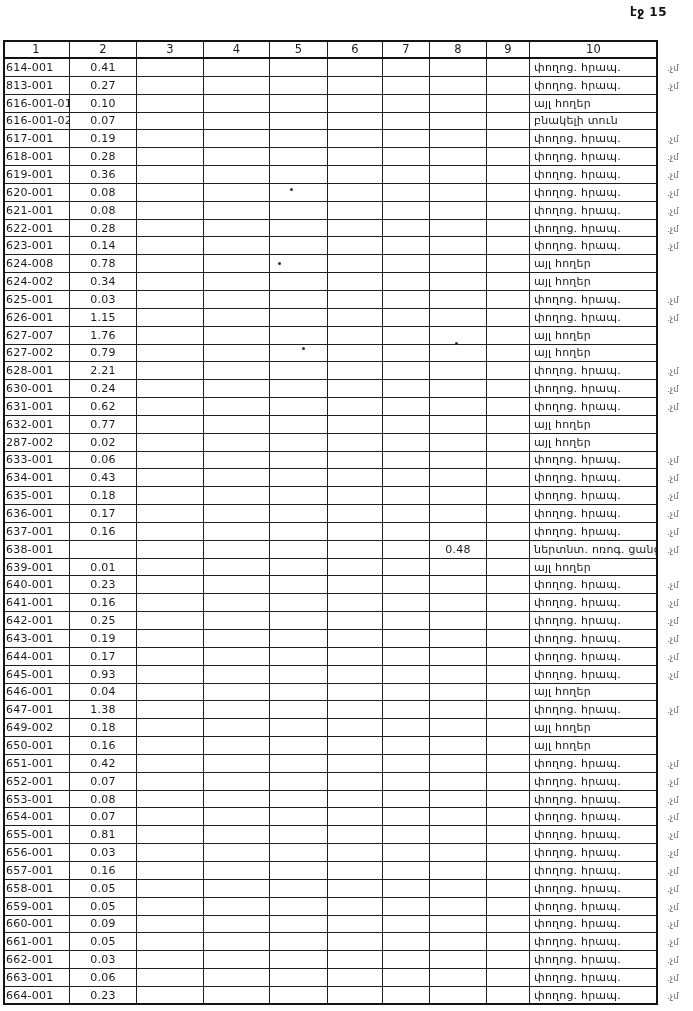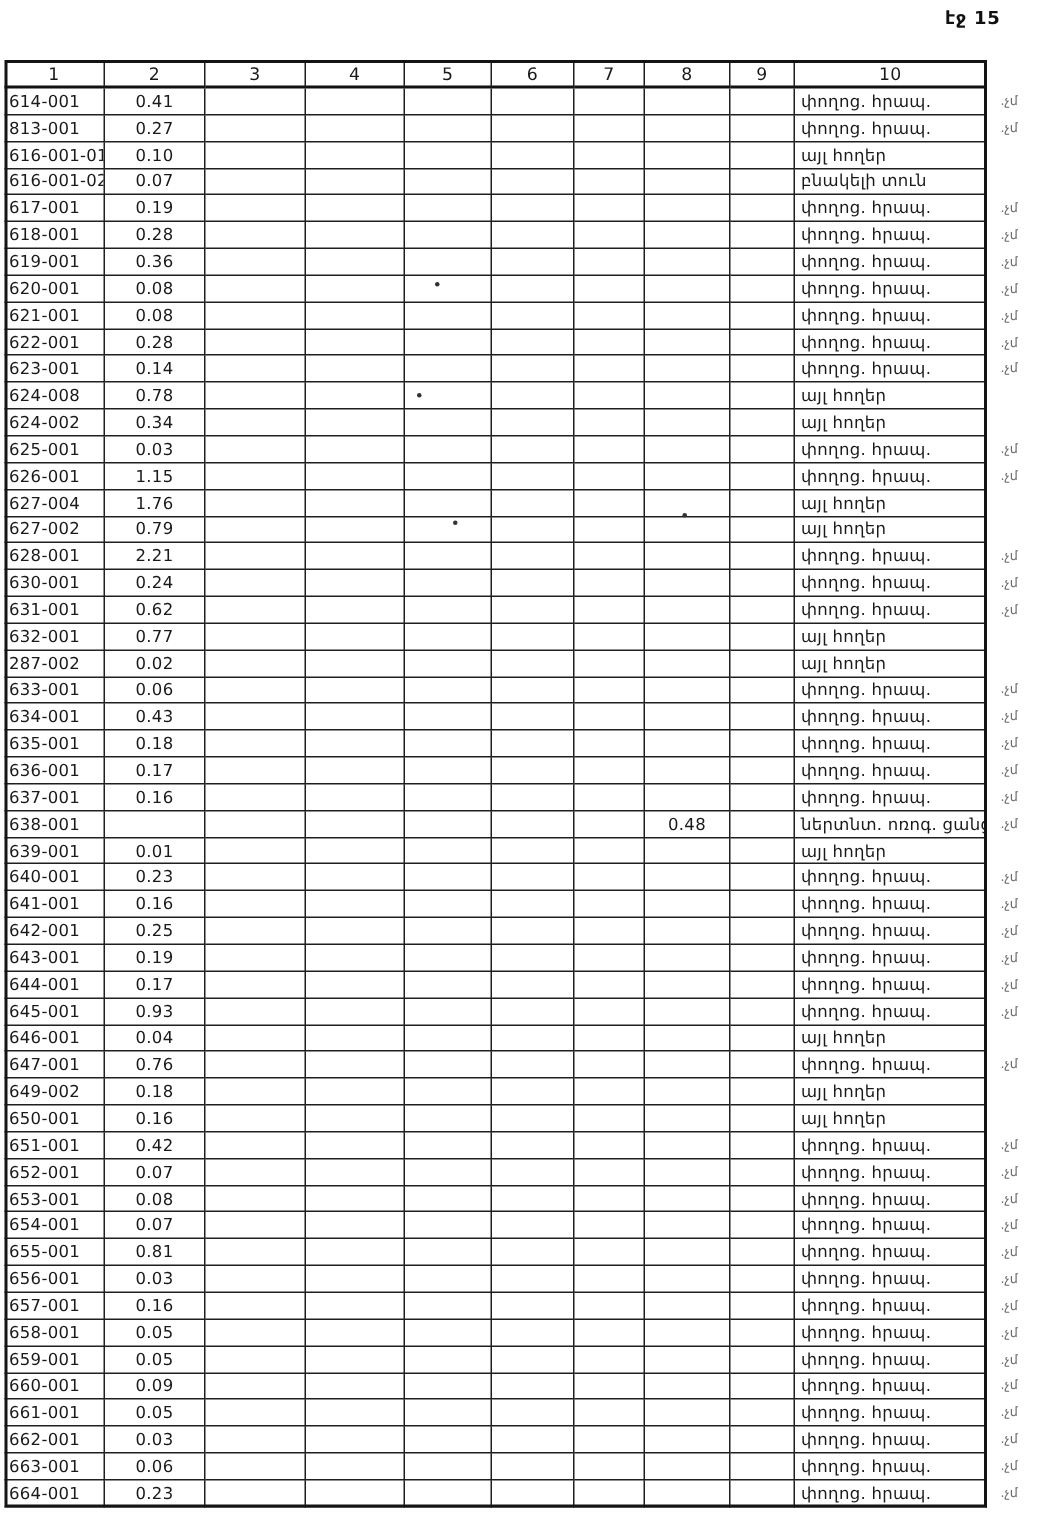--- a/index.html
+++ b/index.html
@@ -247,21 +247,21 @@
           <div class="cell w4"></div>
           <div class="cell w5"></div>
           <div class="cell w6"></div>
           <div class="cell w7"></div>
           <div class="cell w8 c-num"></div>
           <div class="cell w9"></div>
           <div class="cell w10 c-cat">փողոց. հրապ.</div>
           <div class="note-cell">.չմ</div>
         </div>
         <div class="row">
-          <div class="cell w1 c-id">627-004</div>
+          <div class="cell w1 c-id">627-007</div>
           <div class="cell w2 c-num">1.76</div>
           <div class="cell w3"></div>
           <div class="cell w4"></div>
           <div class="cell w5"></div>
           <div class="cell w6"></div>
           <div class="cell w7"></div>
           <div class="cell w8 c-num"></div>
           <div class="cell w9"></div>
           <div class="cell w10 c-cat">այլ հողեր</div>
           <div class="note-cell"></div>
@@ -521,21 +521,21 @@
           <div class="cell w5"></div>
           <div class="cell w6"></div>
           <div class="cell w7"></div>
           <div class="cell w8 c-num"></div>
           <div class="cell w9"></div>
           <div class="cell w10 c-cat">այլ հողեր</div>
           <div class="note-cell"></div>
         </div>
         <div class="row">
           <div class="cell w1 c-id">647-001</div>
-          <div class="cell w2 c-num">0.76</div>
+          <div class="cell w2 c-num">1.38</div>
           <div class="cell w3"></div>
           <div class="cell w4"></div>
           <div class="cell w5"></div>
           <div class="cell w6"></div>
           <div class="cell w7"></div>
           <div class="cell w8 c-num"></div>
           <div class="cell w9"></div>
           <div class="cell w10 c-cat">փողոց. հրապ.</div>
           <div class="note-cell">.չմ</div>
         </div>

